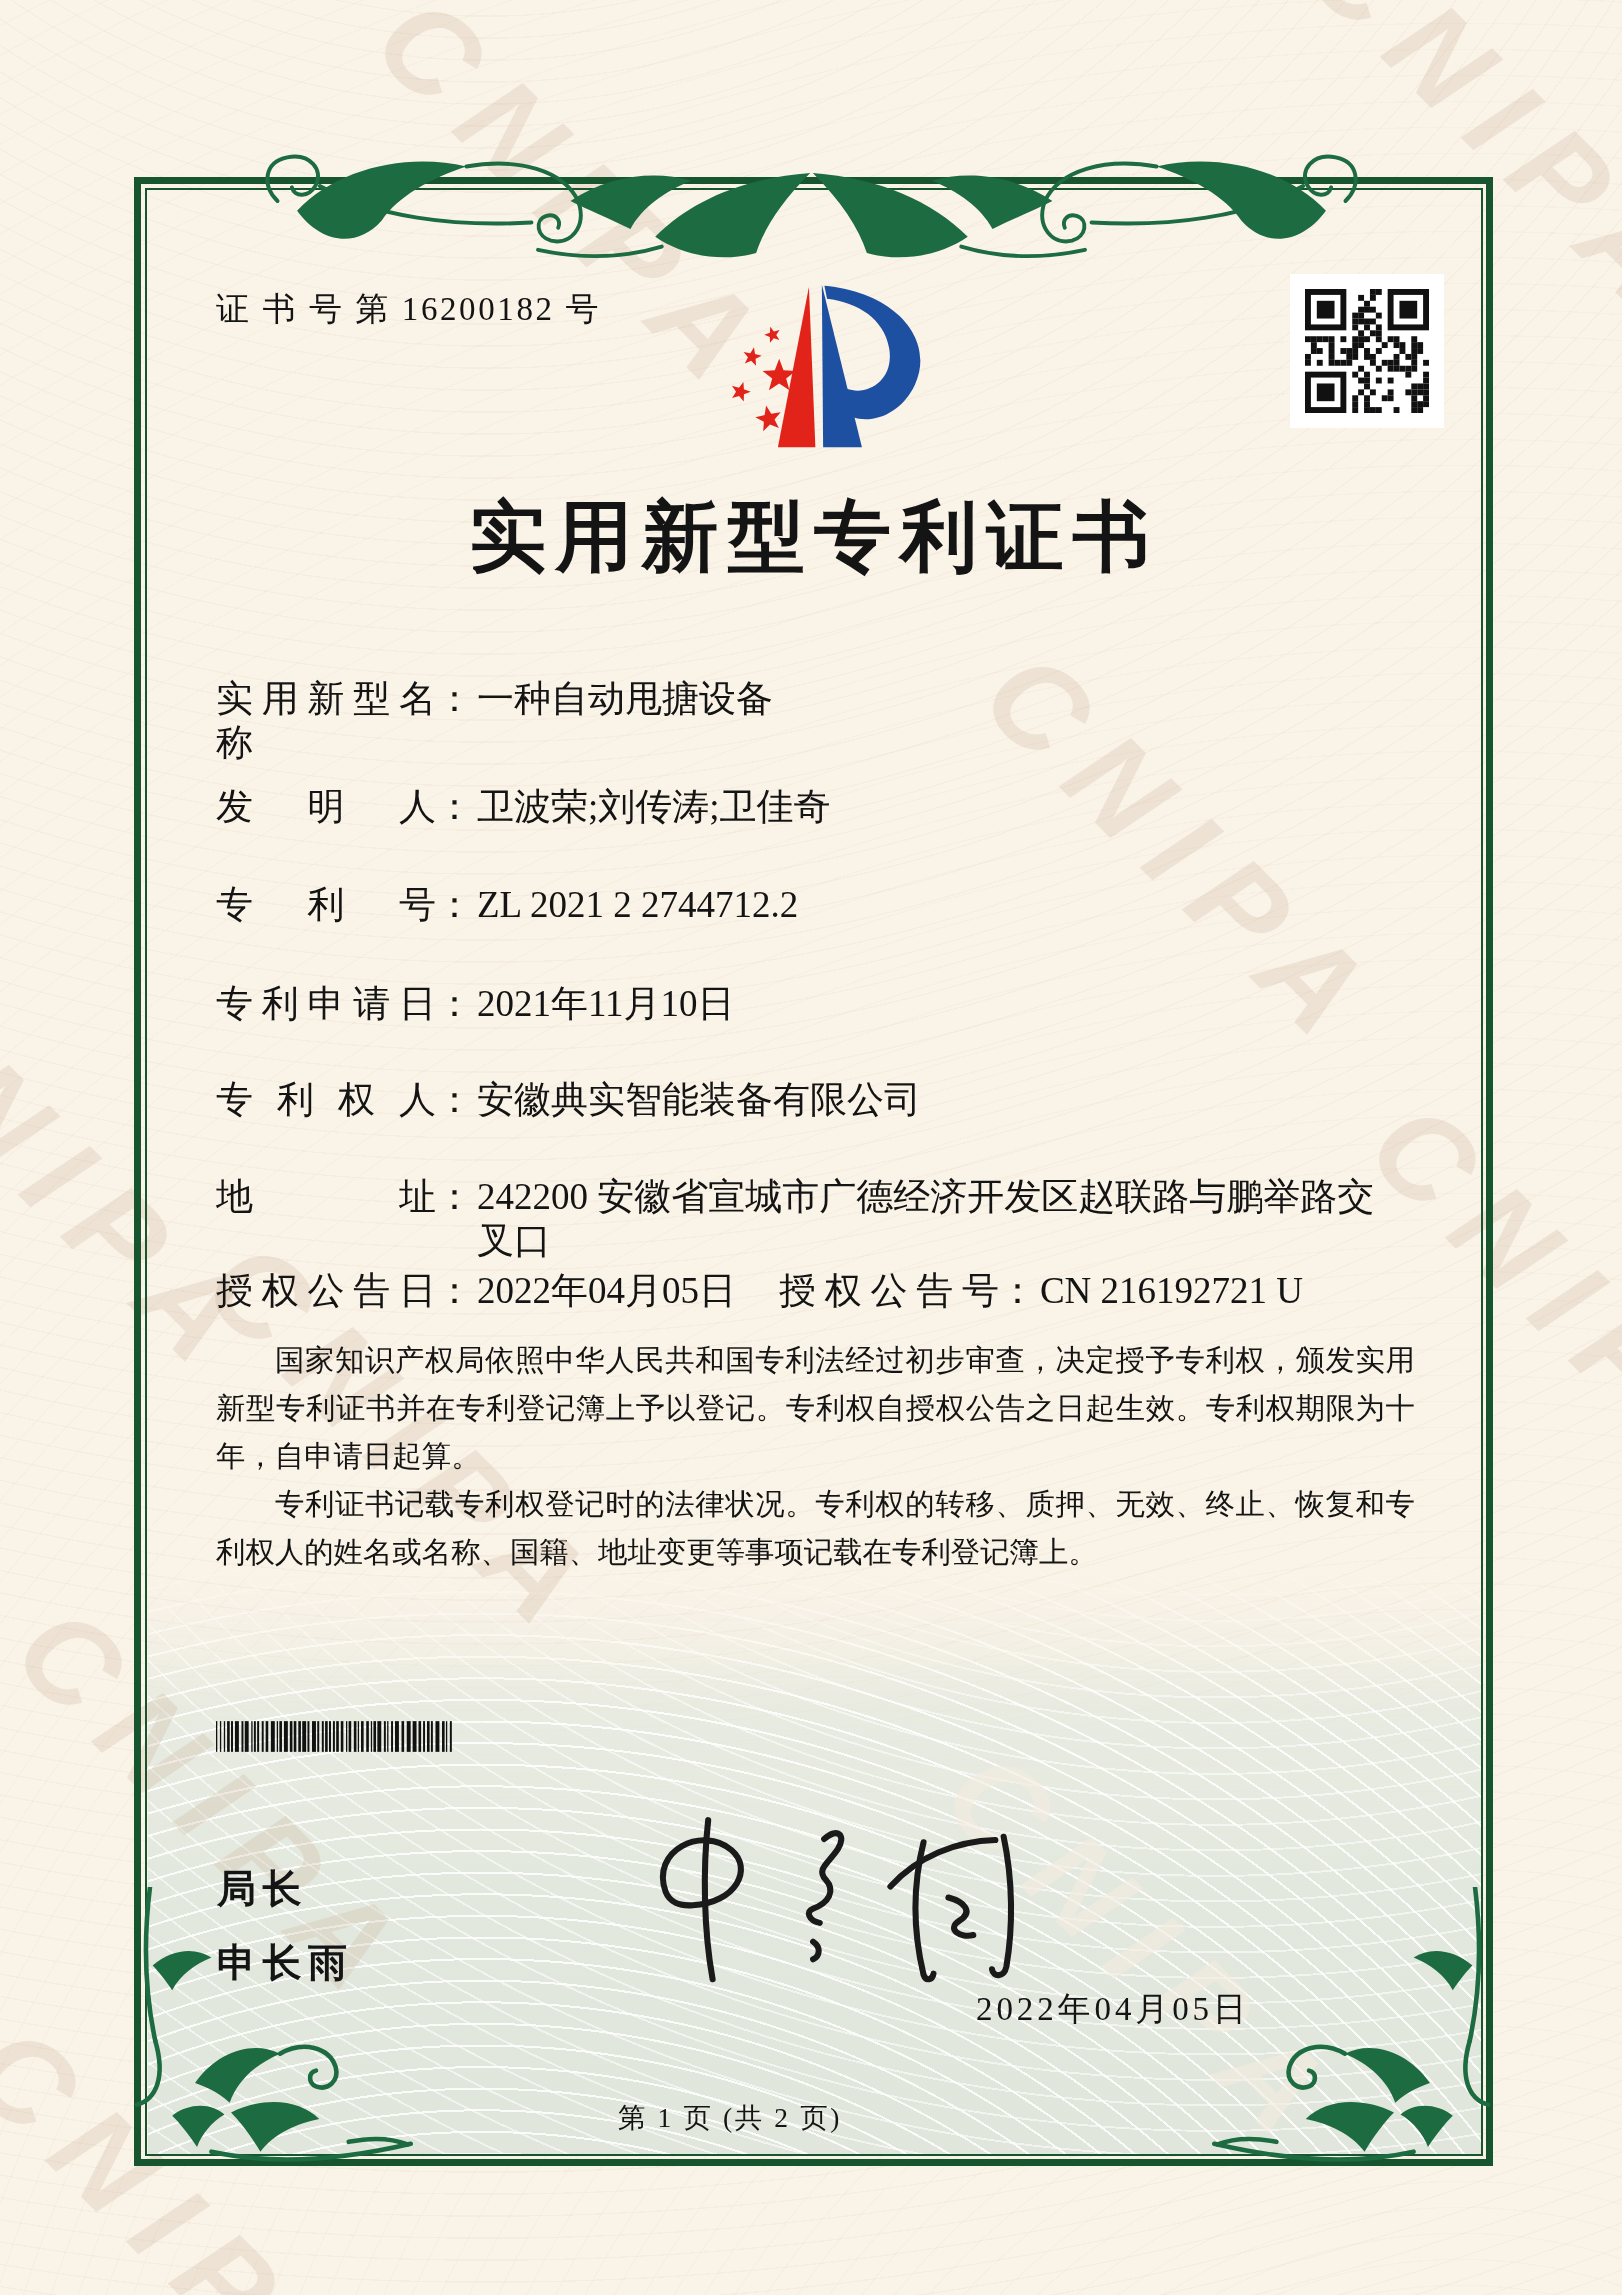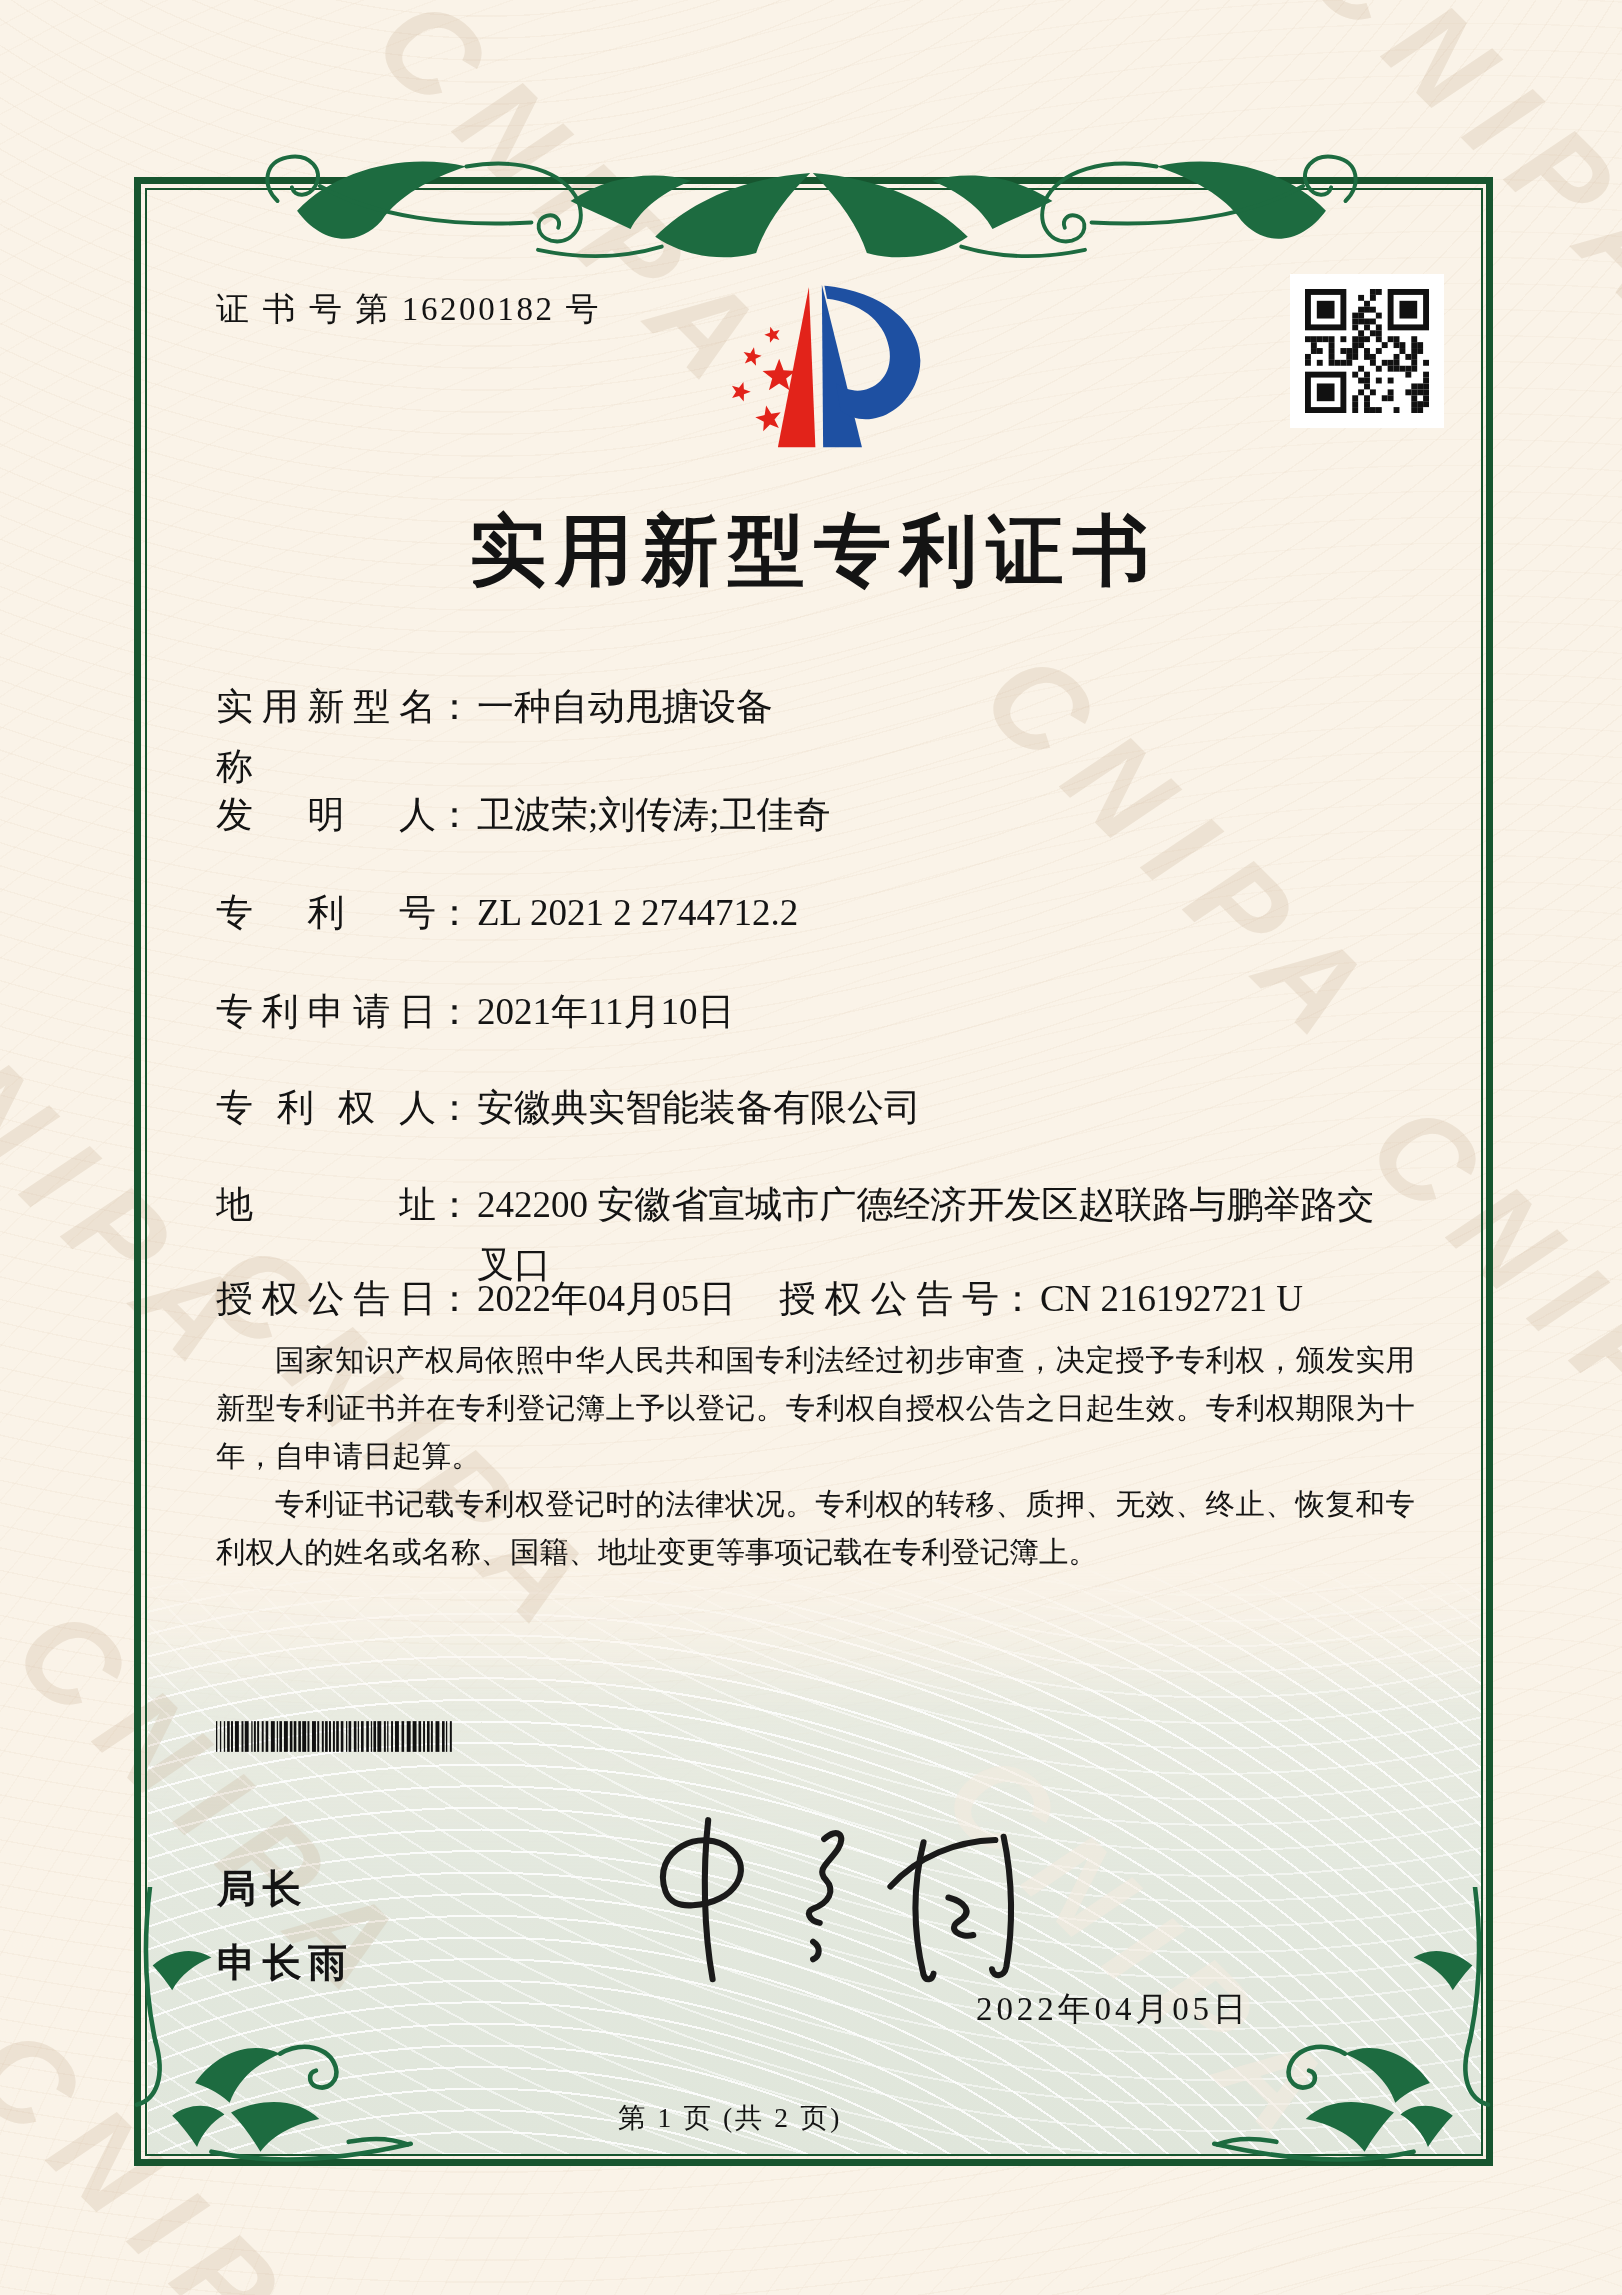--- a/index.html
+++ b/index.html
@@ -52,24 +52,24 @@
   .ornament{position:absolute;z-index:3;pointer-events:none;}
   .orn-top{left:258px;top:139px;width:1107px;height:124px;}
   .orn-bl{left:133px;top:1887px;width:281px;height:281px;}
   .orn-br{left:1211px;top:1887px;width:281px;height:281px;transform:scaleX(-1);}
   
   .abs{position:absolute;z-index:4;}
   .cert-no{left:216px;top:287px;font-size:33px;letter-spacing:2.6px;}
   .logo{left:695px;top:278px;width:233px;height:181px;}
   .qr-box{left:1290px;top:274px;width:154px;height:154px;background:#fff;padding:15px;}
   .title{
-    left:148px;top:500px;width:1332px;text-align:center;
+    left:148px;top:486px;width:1332px;text-align:center;
     font-size:77px;font-weight:700;letter-spacing:9.2px;
   }
-  .row{left:216px;display:flex;align-items:flex-start;font-size:37px;line-height:60px;}
+  .row{left:216px;display:flex;align-items:flex-start;font-size:37px;line-height:44px;}
   .row .lab{
     display:inline-block;width:220px;font-size:37px;
     text-align:justify;text-align-last:justify;flex:none;
   }
   .row .colon{flex:none;font-size:37px;}
   .row .val{margin-left:3.9px;}
   .row .val.wrapw{width:916px;}
   .grant2{position:absolute;left:563px;top:0;display:flex;align-items:flex-start;}
   .paras{left:216px;top:1336px;width:1199px;}
   .paras p{font-size:29.4px;line-height:48px;text-indent:59px;text-align:justify;}

